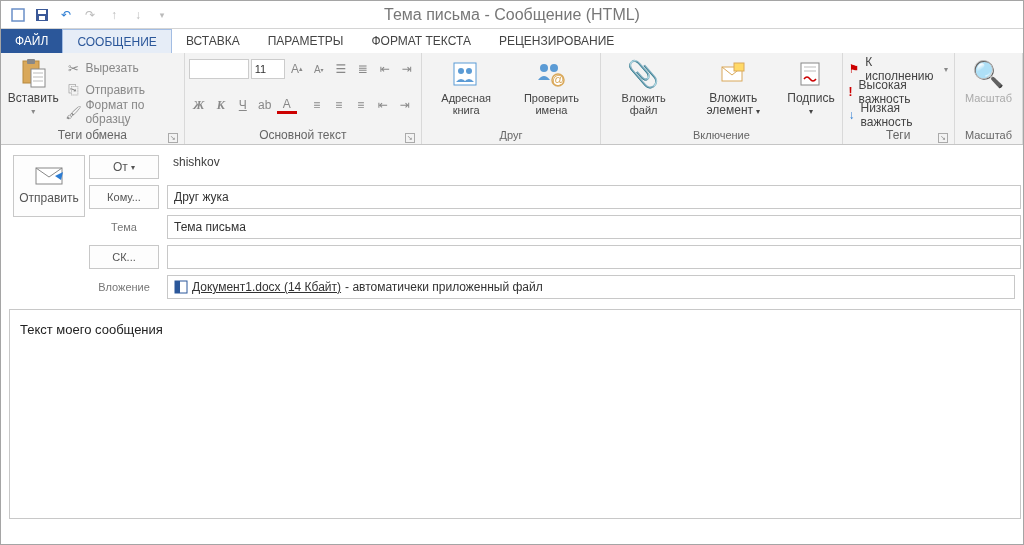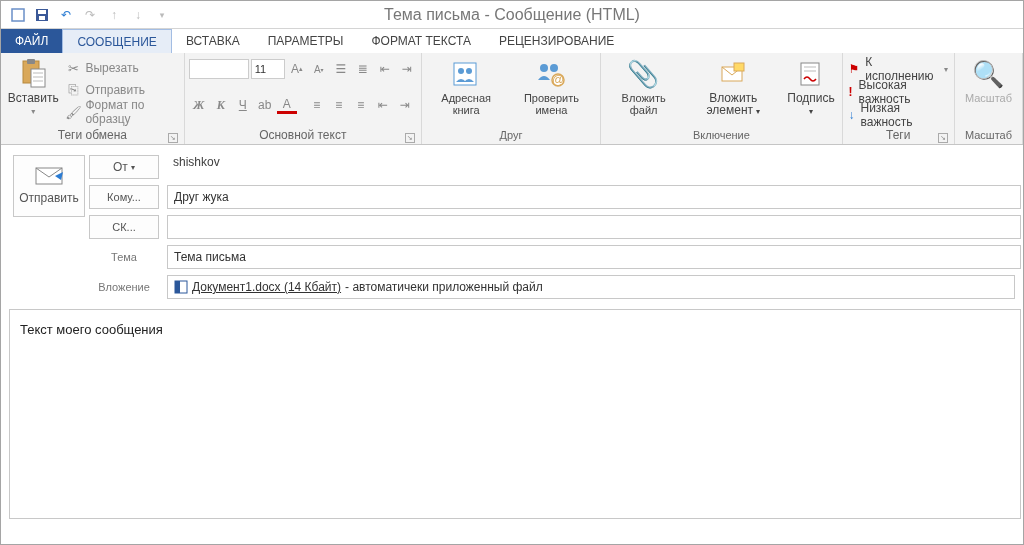--- a/index.html
+++ b/index.html
@@ -253,26 +253,26 @@
   <div class="fieldcol">
     <div class="fieldrow">
       <div class="fieldbtn"><span>От</span>&nbsp;<span style="font-size:8px">▾</span></div>
       <div class="fieldinput" style="border:none;background:transparent;color:#404040">shishkov</div>
     </div>
     <div class="fieldrow">
       <div class="fieldbtn">Кому...</div>
       <input class="fieldinput" value="Друг жука" style="">
     </div>
     <div class="fieldrow">
+      <div class="fieldlbl">Тема</div>
+      <input class="fieldinput" value="Тема письма" style="">
+    </div>
+    <div class="fieldrow">
       <div class="fieldbtn">СК...</div>
       <input class="fieldinput" value="" style="">
-    </div>
-    <div class="fieldrow">
-      <div class="fieldlbl">Тема</div>
-      <input class="fieldinput" value="Тема письма" style="">
     </div>
     <div class="fieldrow">
       <div class="fieldlbl">Вложение</div>
       <div class="attachbox">
         <svg width="14" height="14">
             <rect x="1" y="1" width="12" height="12" fill="#fff" stroke="#2b579a"></rect>
             <rect x="1" y="1" width="5" height="12" fill="#2b579a"></rect>
           </svg>
         <span class="fname">Документ1.docx (14 Кбайт)</span>
         <span> - автоматичеки приложенный файл</span>

